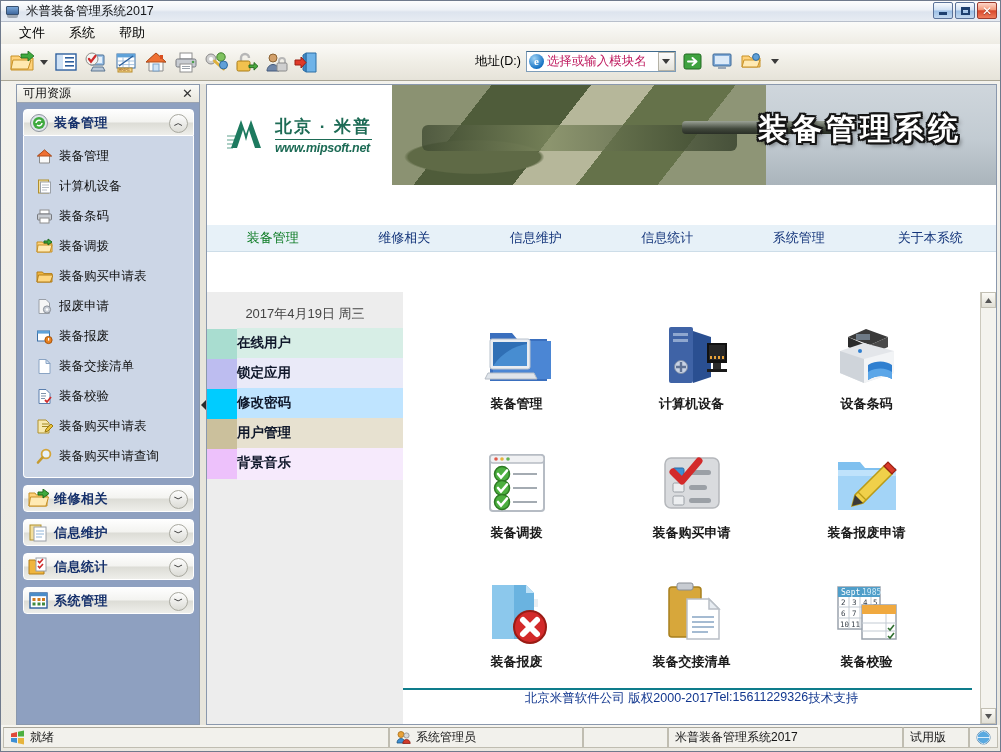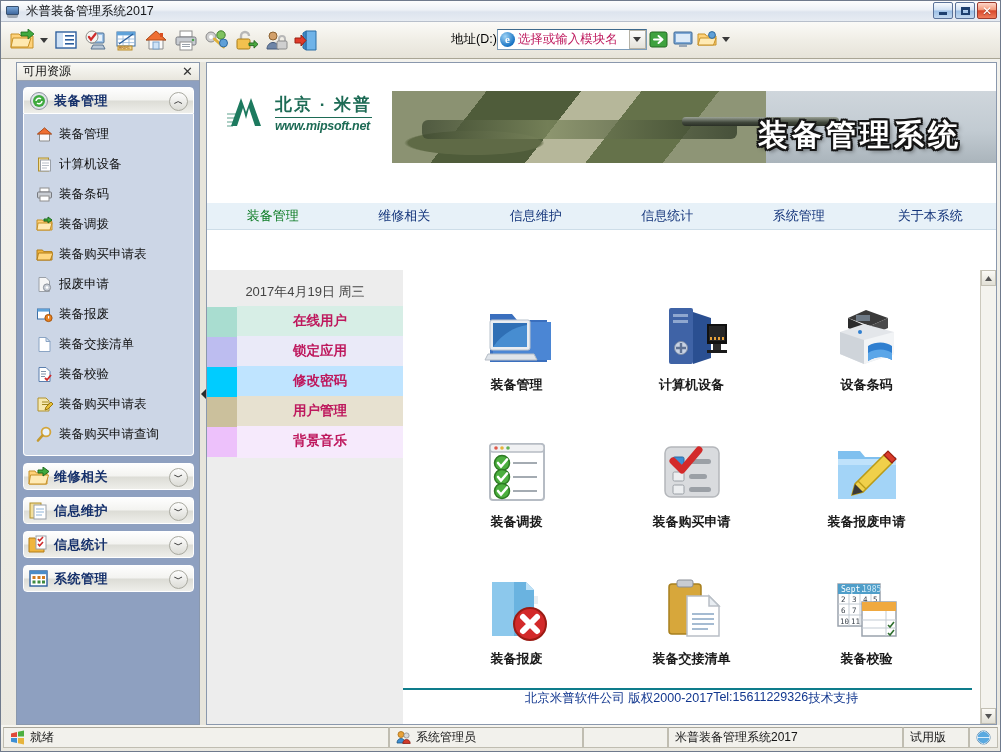--- a/index.html
+++ b/index.html
@@ -93,22 +93,22 @@
     position: relative;
   }
   .caret-btn {
     width:14px; height:28px; display:flex; align-items:center; justify-content:center;
   }
   .caret { width:0;height:0;border-left:4px solid transparent;border-right:4px solid transparent;
            border-top:5px solid #3a3a3a; }
 
   
   .addr-wrap {
-    position:absolute; left:450px; top:3px;
-    display:flex; align-items:center; 
+    position:absolute; left:474px; top:3px;
+    display:flex; align-items:center; gap:5px;
   }
   .addr-label { font-size:12.5px; color:#000; white-space:nowrap; }
   .addr-box {
     width:150px; height:21px; background:#fff;
     border:1px solid #7e9db9; border-top-color:#3f6a8d;
     display:flex; align-items:center; padding-left:2px;
     position:relative;
   }
   .ie-icon {
     width:15px;height:15px;border-radius:50%;
@@ -200,21 +200,20 @@
   .logo-mark { width:42px;height:42px;position:relative;margin-right:6px; }
   .logo-txt { text-align:left; }
   .logo-cn { font-size:17px; font-weight:bold; color:#1d6b55; letter-spacing:2px;
              font-family:"Liberation Sans",sans-serif; }
   .logo-url { font-size:12.5px; color:#1d6b55; font-weight:bold; font-style:italic;
               border-top:1.5px solid #1d6b55; margin-top:1px; padding-top:1px;
               letter-spacing:-.3px; }
   .banner-img {
     flex:1 1 auto; position:relative; overflow:hidden;
     background: linear-gradient(180deg,#cfd6dc 0%,#c2cbd2 55%,#aab4bb 100%);
-    margin-top: 28px;
   }
   .tank {
     position:absolute; left:0; top:0; width:62%; height:100%;
     background:
       radial-gradient(ellipse at 22% 72%, #5f6a46 0 16%, transparent 17%),
       linear-gradient(128deg, #8b9272 0 22%, #4f5c3a 22% 44%, #b6b79a 44% 58%, #65724a 58% 76%, #8e9576 76% 100%);
   }
   .tank:after {
     content:""; position:absolute; left:8%; top:40%; width:84%; height:26%;
     background: linear-gradient(90deg,#3d4830,#7f8a60 40%,#2f3a26);
@@ -252,22 +251,22 @@
     width:196px; flex:0 0 196px; background:#ededed;
     padding-top:10px;
   }
   .date-line {
     text-align:center; font-size:13px; color:#444; padding:3px 0 6px 0;
     font-weight:400;
   }
   .sc-item { height:30px; display:flex; align-items:center; }
   .sc-swatch { width:30px; height:30px; flex:0 0 30px; }
   .sc-label {
-    flex:1 1 auto; height:32px; line-height:30px; text-align:center;
-    font-size:13.5px; font-weight:bold; color:#be185d;
+    flex:1 1 auto; height:32px; line-height:30px; text-align:left;
+    font-size:13.5px; font-weight:bold; color:#0f172a;
   }
 
   .right-col {
     flex:1 1 auto; display:flex; flex-direction:column; min-width:0;
     background:#fff; padding-top:8px;
   }
   .grid {
     flex:1 1 auto;
     display:grid; grid-template-columns:repeat(3,1fr); grid-template-rows:repeat(3,1fr);
     align-items:center; justify-items:center;
@@ -335,20 +334,25 @@
         </div>
       <div class="wbtn max">
           <i></i>
         </div>
       <div class="wbtn close">
           <i>✕</i>
         </div>
     </div>
   </div>
 
+  <div class="menubar">
+    <div class="menuitem">文件</div>
+    <div class="menuitem">系统</div>
+    <div class="menuitem">帮助</div>
+  </div>
 
   <div class="toolbar">
 
     <div class="tbtn">
       <svg width="24" height="22" viewBox="0 0 24 22">
         <path d="M1 5h8l2 2h12v12H1z" fill="#ffd27a" stroke="#c79126" stroke-width="1"></path>
         <path d="M3 9h18l-3 9H1z" fill="#ffe9b0" stroke="#c79126" stroke-width="1"></path>
         <path d="M11 3l7 0 0-3 6 5-6 5 0-3-7 0z" fill="#3faa3f" stroke="#1d6b1d" stroke-width=".8"></path>
       </svg>
     </div>

